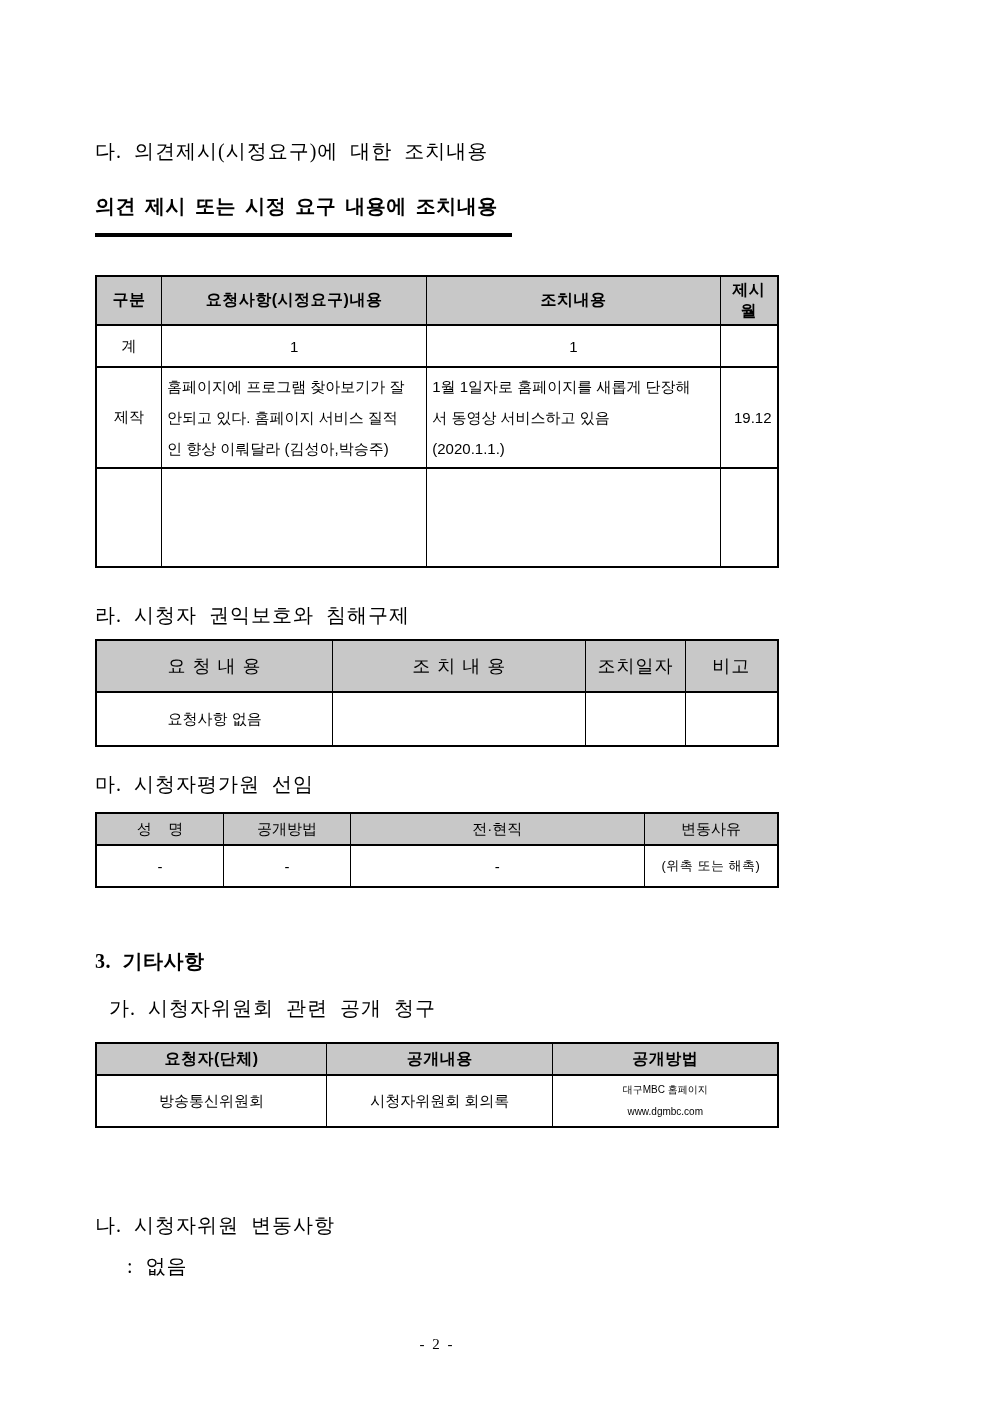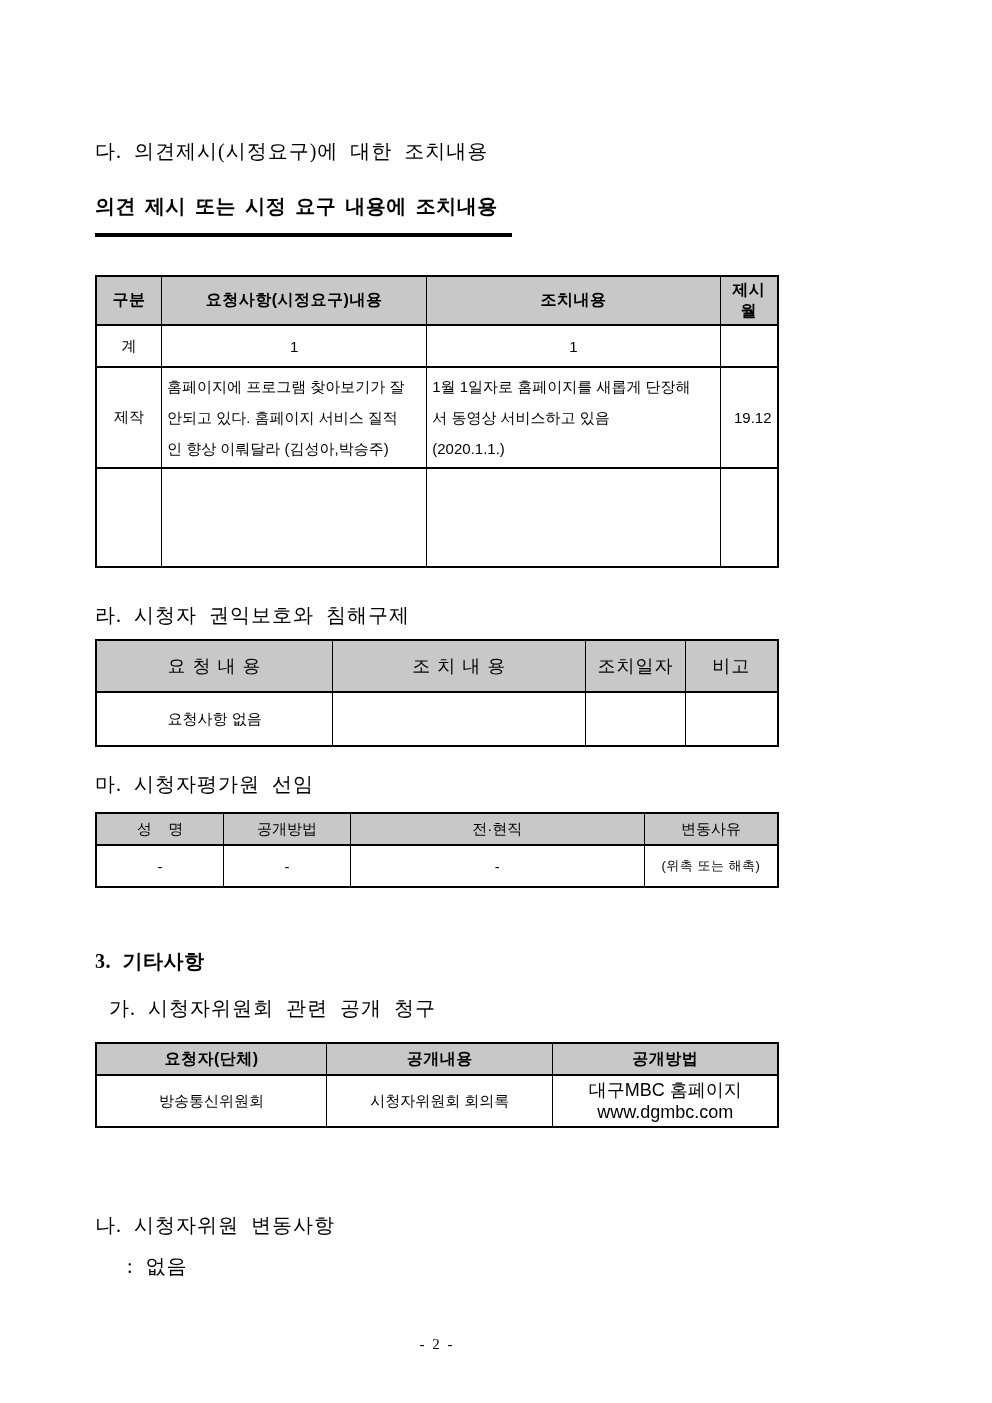--- a/index.html
+++ b/index.html
@@ -75,21 +75,21 @@
   .t2 td { height: 48px; font-size: 15px; }
 
   .t3 { margin-top: 14px; }
   .t3 th { height: 26px; font-size: 15px; font-weight: normal; }
   .t3 td { height: 36px; font-size: 15px; }
   .t3 .cell-small { font-size: 13px; letter-spacing: 0.5px; }
 
   .t4 { margin-top: 20px; }
   .t4 th { height: 26px; font-size: 16px; letter-spacing: 0.5px; }
   .t4 td { height: 46px; font-size: 15px; }
-  .t4 .cell-method { line-height: 22px; font-size: 18px; }
+  .t4 .cell-method { line-height: 22px; font-size: 10px; }
 </style>
 </head>
 <body>
 
 <div class="page">
 
   <div class="h-sec h-da">다. 의견제시(시정요구)에 대한 조치내용</div>
 
   <div class="main-title-wrap">
     <span class="main-title">의견 제시 또는 시정 요구 내용에 조치내용</span>

